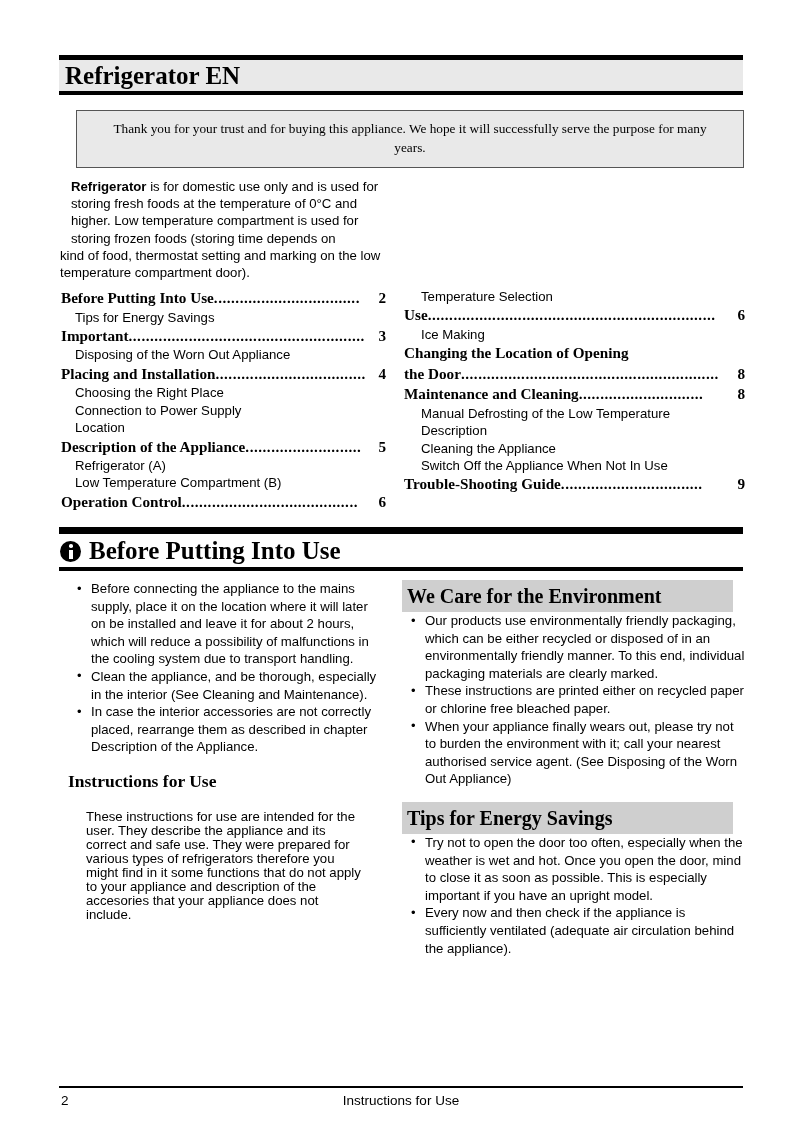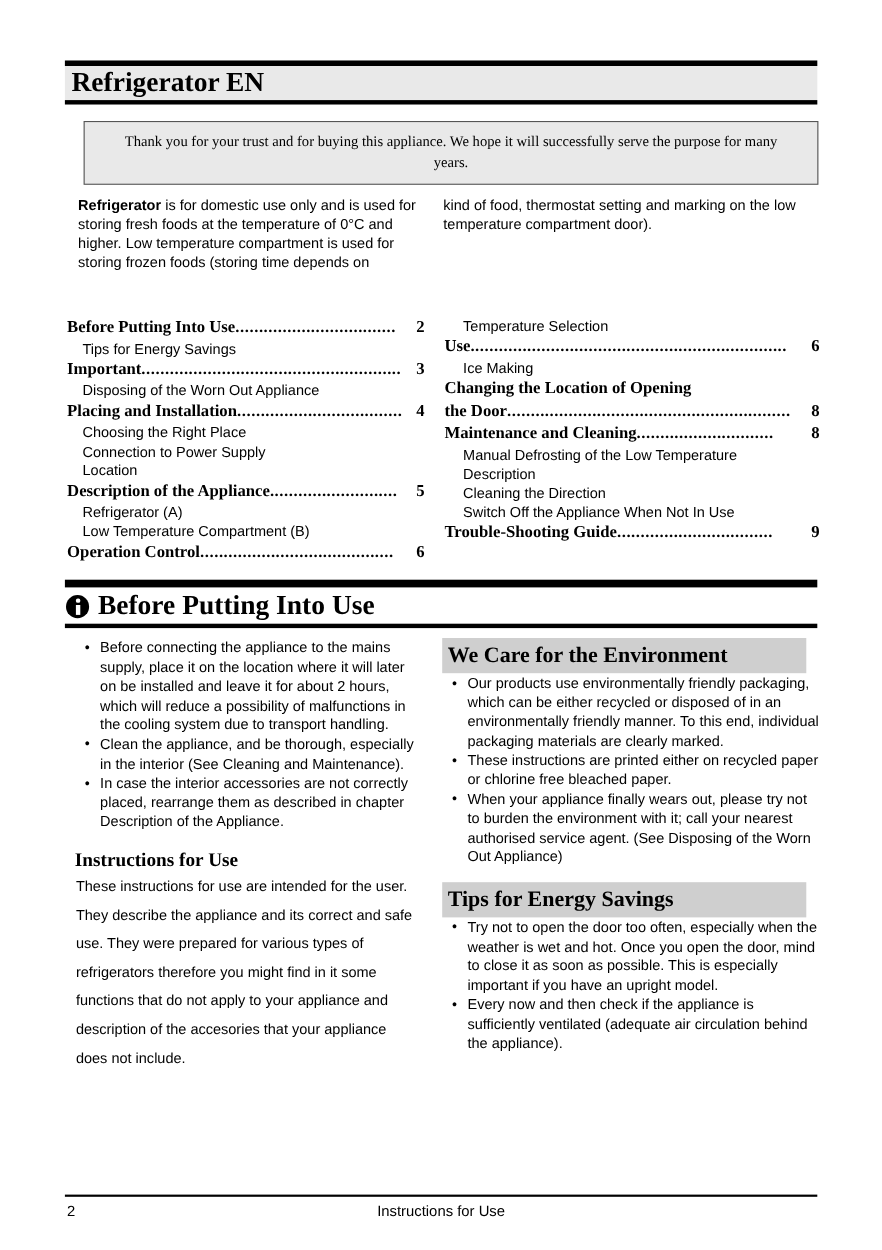--- a/index.html
+++ b/index.html
@@ -64,20 +64,21 @@
   }
 
   
   .intro {
     position: absolute;
     left: 59px;
     top: 178px;
     width: 686px;
     display: flex;
     gap: 0px;
+    flex-direction: column;
   }
   .intro .col {
     width: 343px;
     box-sizing: border-box;
   }
   .intro .col.left { padding-left: 12px; padding-right: 14px; }
   .intro .col.right { padding-left: 1px; padding-right: 6px; }
   .intro p {
     margin: 0;
     font-size: 13.2px;
@@ -215,22 +216,22 @@
 
   .sub-head {
     font-family: "Liberation Serif", serif;
     font-weight: bold;
     font-size: 17.5px;
     line-height: 22px;
     margin: 14px 0 1px 0;
   }
   .body-text {
     font-size: 13.2px;
-    line-height: 26px;
-    margin: 1px;
+    line-height: 14px;
+    margin: 18px;
   }
 
   .band-head {
     background: #cfcfcf;
     font-family: "Liberation Serif", serif;
     font-weight: bold;
     font-size: 20px;
     line-height: 26px;
     padding: 3px 0 3px 5px;
     margin: 0;
@@ -347,21 +348,21 @@
           <span class="dots">............................................................</span>
           <span class="pg">8</span>
         </div>
         <div class="toc-main">
           <span class="t">Maintenance and Cleaning</span>
           <span class="dots">.............................</span>
           <span class="pg">8</span>
         </div>
         <div class="toc-sub">Manual Defrosting of the Low Temperature</div>
         <div class="toc-sub">Description</div>
-        <div class="toc-sub">Cleaning the Direction</div>
+        <div class="toc-sub">Cleaning the Appliance</div>
         <div class="toc-sub">Switch Off the Appliance When Not In Use</div>
         <div class="toc-main">
           <span class="t">Trouble-Shooting Guide</span>
           <span class="dots">.................................</span>
           <span class="pg">9</span>
         </div>
       </div>
   </div>
 
   <div class="section-rule"></div>

